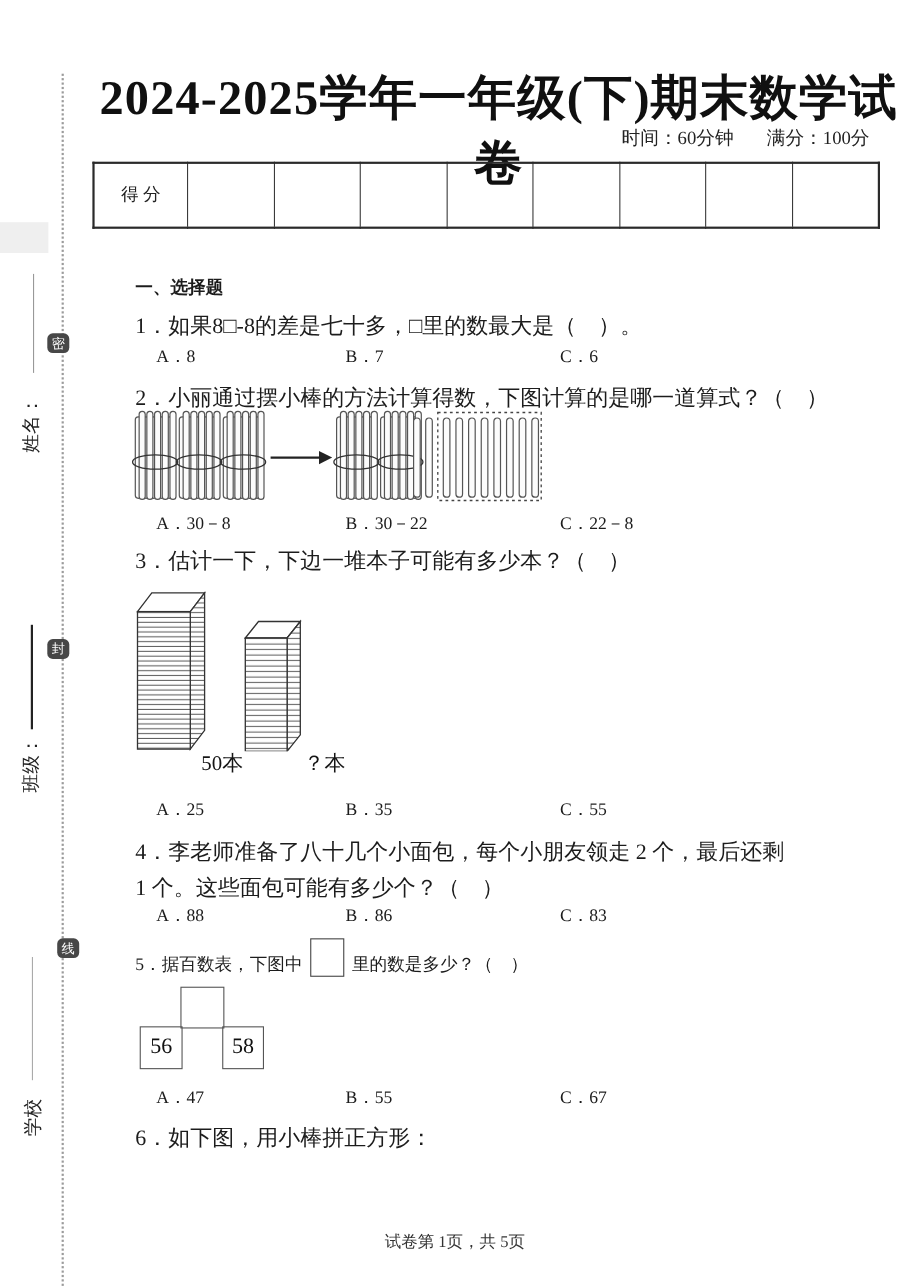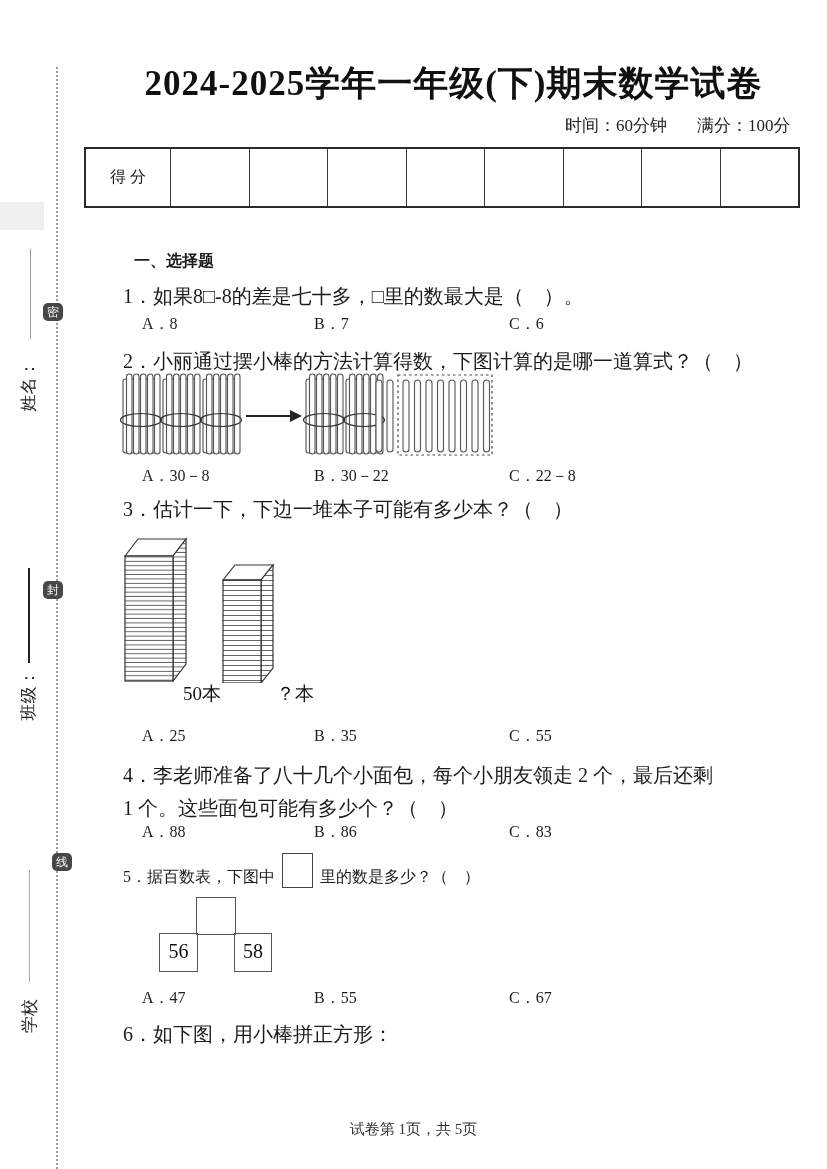--- a/index.html
+++ b/index.html
@@ -17,45 +17,45 @@
     font-family:"Liberation Sans",sans-serif;
   }
   .vlabel{
     width:84px;height:22px;font-size:17px;color:#222;text-align:center;
     transform:rotate(-90deg);transform-origin:center;white-space:nowrap;
   }
   .vline{background:#999;}
   
   .page-title{
     left:90px;right:10px;top:60px;text-align:center;
-    font-size:35px;font-weight:700;letter-spacing:1px;color:#101010;
+    font-size:44px;font-weight:700;letter-spacing:1px;color:#101010;
   }
   .meta-row{left:565px;top:114px;font-size:17px;display:flex;gap:30px;color:#222;}
   
   table.score{
     position:absolute;left:84px;top:147px;width:716px;height:61px;
     border-collapse:collapse;table-layout:fixed;
   }
   table.score td{
     border:1.5px solid #3a3a3a;text-align:center;vertical-align:middle;
     font-size:16px;color:#222;height:30px;padding:0;
   }
   table.score{border:2px solid #2a2a2a;}
   td.lblcol{width:84px;}
   
-  .sec-title{left:134px;top:251px;font-size:16px;font-weight:700;}
+  .sec-title{left:123px;top:251px;font-size:16px;font-weight:700;}
   .qtext{font-size:20px;color:#1c1c1c;}
   .opts{left:142px;font-size:16px;white-space:nowrap;}
   .opts .oa{display:inline-block;width:172px;}
   .opts .ob{display:inline-block;width:195px;}
   
   .q5row{left:123px;top:853px;display:flex;align-items:flex-end;font-size:16px;}
   .inline-box{display:inline-block;width:29px;height:33px;border:1.5px solid #444;margin:0 7px;}
   
-  .numbox{position:absolute;border:1.5px solid #555;font-size:20px;text-align:center;color:#111;margin-left:32px;}
+  .numbox{position:absolute;border:1.5px solid #555;font-size:20px;text-align:center;color:#111;}
   
   .nb-label{font-size:19px;color:#151515;margin-left:48px;}
   .footer{left:0;right:0;top:1120px;text-align:center;font-size:15px;color:#333;}
   .smudge{left:0;top:202px;width:44px;height:28px;background:#efefef;}
 </style>
 </head>
 <body>
 
 <div class="abs smudge"></div>
 

